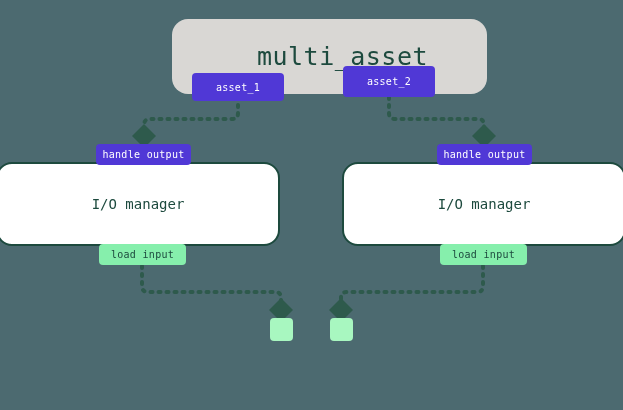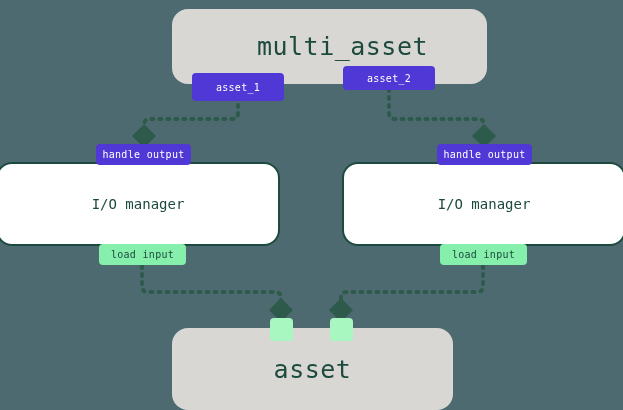--- a/index.html
+++ b/index.html
@@ -34,21 +34,21 @@
     align-items: center;
     justify-content: center;
   }
   .asset-node .title {
     color: #1d4a3e;
     font-size: 25px;
     letter-spacing: 0.5px;
     white-space: nowrap;
   }
   #node-multi-asset {
-    left: 172px; top: 9px;
+    left: 172px; top: 19px;
     width: 315px; height: 75px; padding-left: 26px;
   }
   #node-asset {
     left: 172px; top: 328px;
     width: 281px; height: 82px;
   }
 
   
   .iom-node {
     position: absolute;
@@ -82,21 +82,21 @@
     justify-content: center;
     font-size: 10px;
     letter-spacing: 0.3px;
     white-space: nowrap;
     z-index: 5;
   }
   .handle.purple { background: #5038d6; color: #ffffff; }
   .handle.green  { background: #86efac; color: #1d4a3e; }
 
   #handle-asset-1 { left: 192px; top: 73px; width: 92px; height: 28px; }
-  #handle-asset-2 { left: 343px; top: 66px; width: 92px; height: 24px; text-align: center; }
+  #handle-asset-2 { left: 343px; top: 66px; width: 92px; height: 31px; text-align: center; }
 
   #handle-ho-left  { left: 96px;  top: 144px; width: 95px; height: 21px; }
   #handle-ho-right { left: 437px; top: 144px; width: 95px; height: 21px; }
 
   #handle-li-left  { left: 99px;  top: 244px; width: 87px; height: 21px; }
   #handle-li-right { left: 440px; top: 244px; width: 87px; height: 21px; }
 
   
   .handle-square {
     position: absolute;
@@ -158,20 +158,17 @@
   </div>
 
   <div class="handle purple" id="handle-ho-right">
     <span>handle output</span>
   </div>
 
   <div class="handle green" id="handle-li-right">
     <span>load input</span>
   </div>
 
-  <div class="asset-node" id="node-asset">
-    <span class="title">asset</span>
-  </div>
 
   <div class="handle-square" id="handle-sq-left"></div>
   <div class="handle-square" id="handle-sq-right"></div>
 
 </div>
 
 </body></html>

